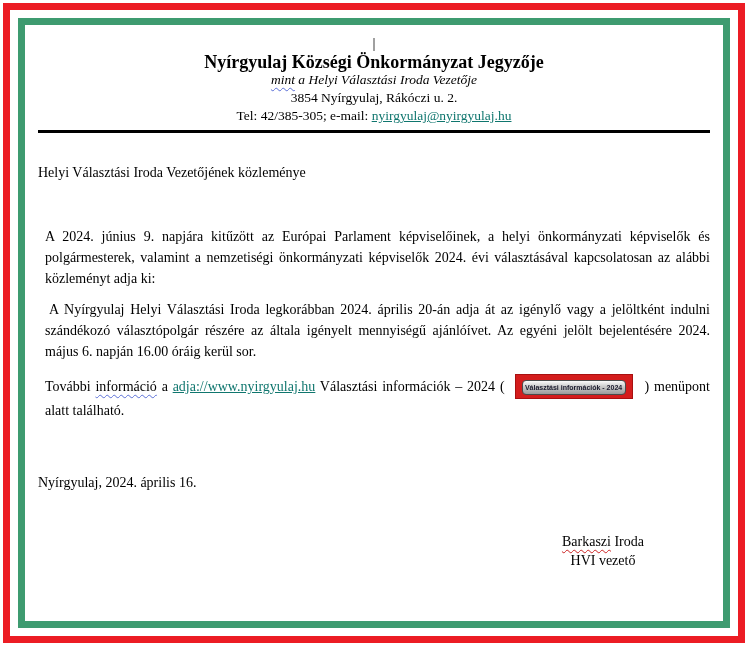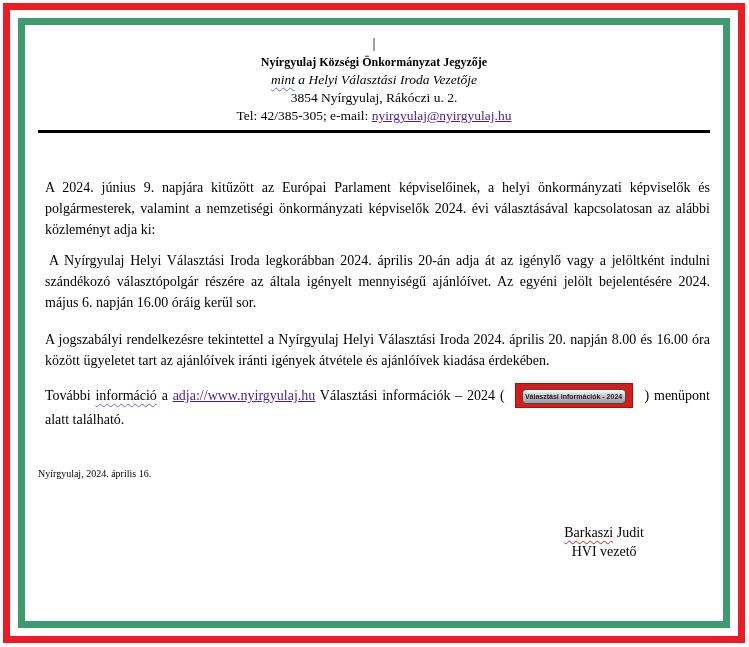--- a/index.html
+++ b/index.html
@@ -18,36 +18,36 @@
     background: #fff;
   }
   .content {
     padding: 9px 13px 0 13px;
     font-size: 14px;
   }
 
   .cursor-line { height: 18px; text-align: center; line-height: 18px; font-size: 15px; }
 
   .doc-header { text-align: center; line-height: 18px; font-size: 13.5px; margin-top: 1px; }
-  .doc-header .title { font-weight: bold; font-size: 12px; }
+  .doc-header .title { font-weight: bold; font-size: 18px; }
   .doc-header .subtitle { font-style: italic; }
 
   .u-solid { text-decoration-thickness: 1px; }
   .wavy-blue {
     text-decoration-line: underline; text-decoration-style: wavy;
     text-decoration-color: #5a6fd6; text-decoration-thickness: 1px;
     text-underline-offset: 3px;
   }
   .wavy-red {
     text-decoration-line: underline; text-decoration-style: wavy;
     text-decoration-color: #cc2222; text-decoration-thickness: 1px;
     text-underline-offset: 3px;
   }
 
-  a.doc-link { color: #4c1d95; text-decoration: underline; cursor: pointer; }
+  a.doc-link { color: #0f766e; text-decoration: underline; cursor: pointer; }
 
   .rule {
     margin-top: 5px;
     height: 3px;
     border-top: 2.5px solid #000;
     border-bottom: 1px solid #000;
   }
 
   .announce-heading { margin-top: 31px; font-size: 14px; line-height: 18px; }
 
@@ -73,21 +73,21 @@
     width: 104px; height: 15px;
     line-height: 13px;
     background: linear-gradient(#fbfbfb, #c9c9c9 45%, #9b9b9b);
     border: 1px solid #4a4a4a;
     border-radius: 4px;
     font-family: "Liberation Sans", sans-serif;
     font-size: 7px; font-weight: bold; color: #1b1b2e;
     overflow: hidden; white-space: nowrap;
   }
 
-  .date-line { margin-top: 33px; font-size: 10px; line-height: 21px; }
+  .date-line { margin-top: 51px; font-size: 14px; line-height: 21px; }
 
   .signature {
     width: max-content;
     margin: 39px 66px 0 auto;
     text-align: center;
     line-height: 19px;
     font-size: 14px;
   }
 </style>
 </head>
@@ -101,31 +101,31 @@
 
       <div class="doc-header">
         <div class="title">Nyírgyulaj Községi Önkormányzat Jegyzője</div>
         <div class="subtitle"><span class="u-solid"><span class="wavy-blue">mint</span></span><span> a Helyi Választási Iroda Vezetője</span></div>
         <div>3854 Nyírgyulaj, Rákóczi u. 2.</div>
         <div><span>Tel: 42/385-305; e-mail: </span><a class="doc-link">nyirgyulaj@nyirgyulaj.hu</a></div>
       </div>
 
       <div class="rule"></div>
 
+      <div class="announce-heading">Helyi Választási Iroda Vezetőjének közleménye</div>
 
       <p class="body-p p1">A 2024. június 9. napjára kitűzött az Európai Parlament képviselőinek, a helyi önkormányzati képviselők és polgármesterek, valamint a nemzetiségi önkormányzati képviselők 2024. évi választásával kapcsolatosan az alábbi közleményt adja ki:</p>
 
       <p class="body-p p2">A Nyírgyulaj Helyi Választási Iroda legkorábban 2024. április 20-án adja át az igénylő vagy a jelöltként indulni szándékozó választópolgár részére az általa igényelt mennyiségű ajánlóívet. Az egyéni jelölt bejelentésére 2024. május 6. napján 16.00 óráig kerül sor.</p>
 
-      <p class="body-p p3">A jogszabályi rendelkezésre tekintettel a Nyírgyulaj Helyi Választási Iroda 2024. április 20. napján 8.00 és 16.00 óra között ügyeletet tart az ajánlóívek iránti igények átvétele és ajánlóívek kiadása érdekében.</p>
 
       <p class="body-p p4"><span>További </span><span class="u-solid"><span class="wavy-blue">információ</span></span><span> a </span><a class="doc-link">adja://www.nyirgyulaj.hu</a><span> Választási információk – 2024 (</span><span class="vi-badge"><span class="vi-pill">Választási információk - 2024</span></span><span>)</span><span> menüpont alatt található.</span></p>
 
       <div class="date-line">Nyírgyulaj, 2024. április 16.</div>
 
       <div class="signature">
-        <div><span class="u-solid"><span class="wavy-red">Barkaszi</span></span><span> Judit</span></div>
+        <div><span class="u-solid"><span class="wavy-red">Barkaszi</span></span><span> Iroda</span></div>
         <div>HVI vezető</div>
       </div>
 
     </div>
   </div>
 </div>
 
 </body></html>

